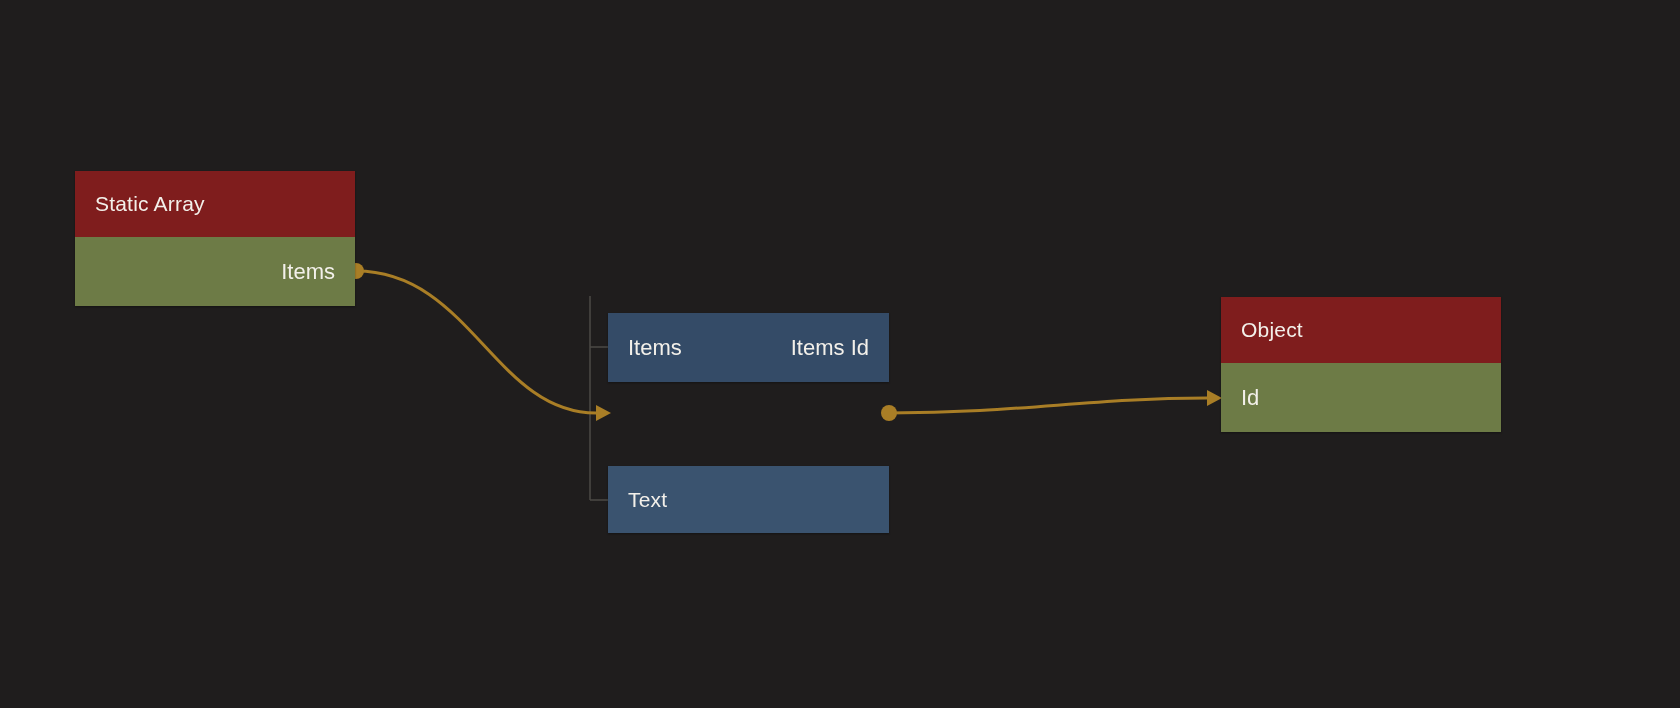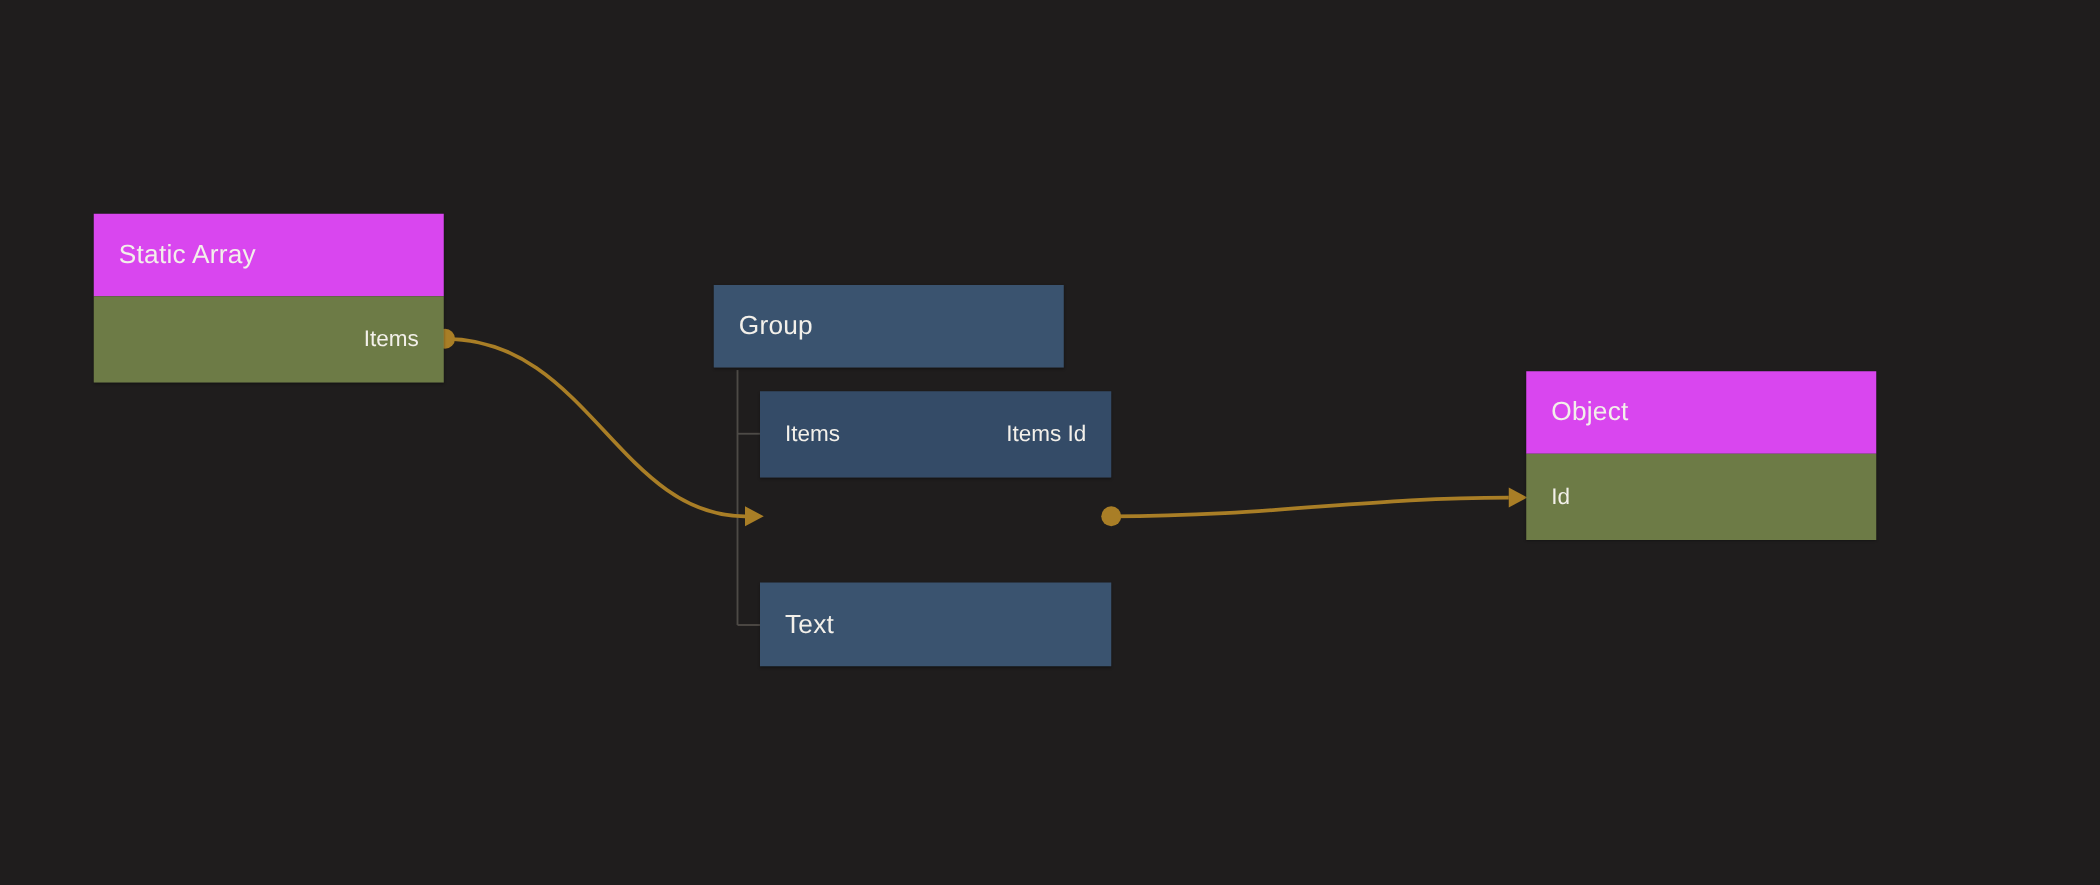--- a/index.html
+++ b/index.html
@@ -36,27 +36,27 @@
     align-items: center;
     padding: 0 20px;
     font-size: 21px;
     letter-spacing: 0.2px;
   }
   .node-row {
     height: 69px;
     display: flex;
     align-items: center;
     padding: 0 20px;
-    font-size: 18px;
+    font-size: 22px;
     position: relative;
   }
   .node-row.align-right { justify-content: flex-end; }
   .node-row.space-between { justify-content: space-between; }
 
-  .green .node-header { background: #d946ef; }
+  .green .node-header { background: #7f1d1d; }
   .green .node-row    { background: #6d7b46; }
   .blue  .node-header { background: #3a536f; }
   .blue  .node-row    { background: #344b67; }
 
   #node-static-array { left: 75px;   top: 171px; width: 280px; }
   #node-group        { left: 571px;  top: 228px; width: 280px; }
   #node-repeater     { left: 608px;  top: 313px; width: 281px; }
   #node-text         { left: 608px;  top: 466px; width: 281px; }
   #node-object       { left: 1221px; top: 297px; width: 280px; }
   #node-text .node-header { height: 67px; }
@@ -83,25 +83,20 @@
 
   <div class="node green" id="node-static-array">
     <div class="node-header">
       <span>Static Array</span>
     </div>
     <div class="node-row align-right">
       <span>Items</span>
     </div>
   </div>
 
-  <div class="node blue" id="node-group">
-    <div class="node-header">
-      <span>Group</span>
-    </div>
-  </div>
 
   <div class="node blue" id="node-repeater">
     <div class="node-row space-between">
       <span>Items</span>
       <span>Items Id</span>
     </div>
   </div>
 
   <div class="node green" id="node-object">
     <div class="node-header">

